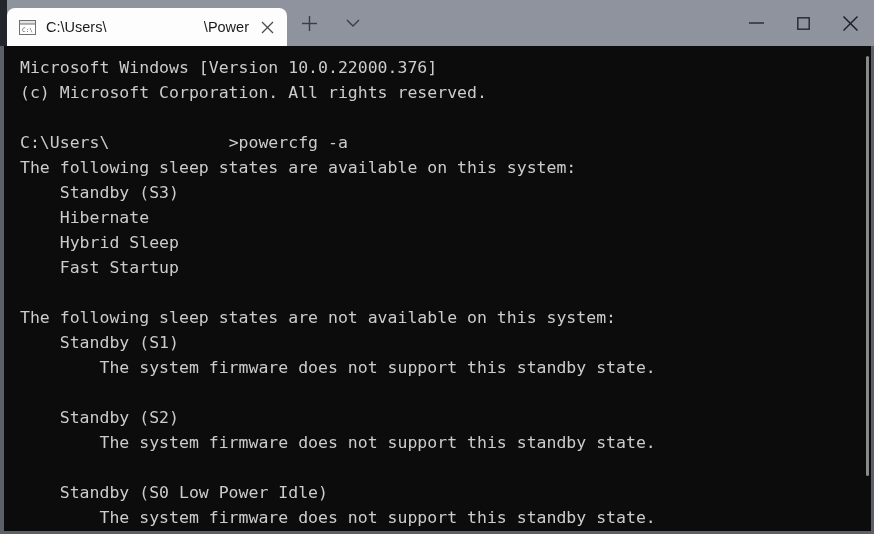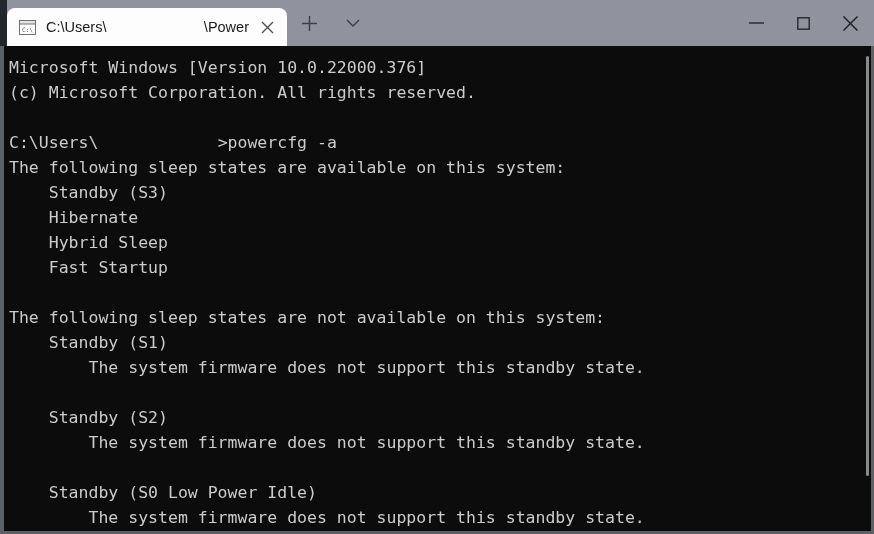--- a/index.html
+++ b/index.html
@@ -131,21 +131,21 @@
     border-left: 4px solid #5c6069;
     border-right: 3px solid #5c6069;
     border-bottom: 3px solid #5c6069;
     overflow: hidden;
   }
   #console {
     position: absolute;
     left: 0;
     top: 9px;
     width: 868px;
-    padding-left: 5px;
+    padding-left: 16px;
     box-sizing: border-box;
     font-family: "DejaVu Sans Mono", "Liberation Mono", monospace;
     font-size: 16.5px;
     line-height: 25px;
     color: #cccccc;
     white-space: pre;
     letter-spacing: 0px;
   }
   .cline {
     height: 25px;

